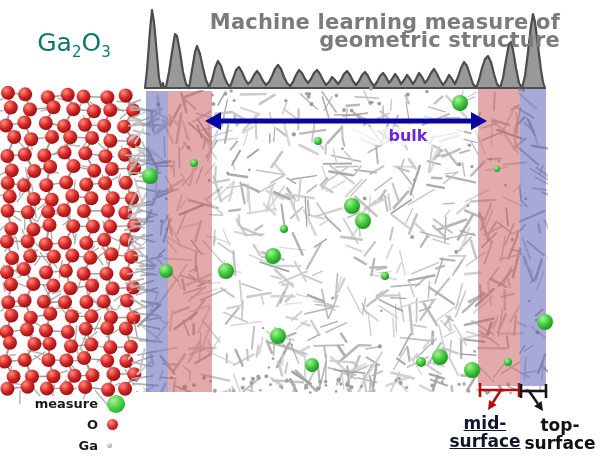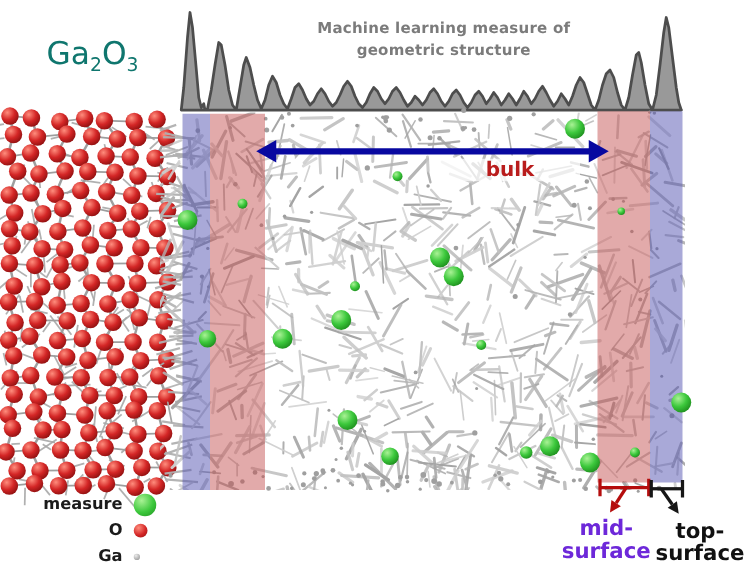--- a/index.html
+++ b/index.html
@@ -1,20 +1,20 @@
 <!DOCTYPE html>
 <html><head>
 <meta charset="utf-8">
 <style>
   html,body{margin:0;padding:0;background:#fff;}
   .fig{position:relative;width:600px;height:456px;background:#fff;overflow:hidden;
        font-family:"DejaVu Sans","Liberation Sans",sans-serif;}
   .fig svg{position:absolute;left:0;top:0;}
-  .ml-title{position:absolute;left:150px;top:13px;width:410px;text-align:center;
-            font-weight:bold;font-size:12px;line-height:18px;letter-spacing:.2px;}
+  .ml-title{position:absolute;left:150px;top:13px;width:410px;text-align:right;
+            font-weight:bold;font-size:21px;line-height:18px;letter-spacing:.2px;}
   .film-label{position:absolute;left:14px;top:30px;width:120px;text-align:center;
               font-size:25px;line-height:25px;}
   .film-label sub{font-size:15px;}
   .bulk-label{position:absolute;left:352px;top:127px;width:112px;text-align:center;
               font-weight:bold;font-size:16px;line-height:18px;
               background:rgba(255,255,255,.72);border-radius:3px;}
   .mid-label{position:absolute;left:433px;top:414px;width:104px;text-align:center;
              font-weight:bold;font-size:17px;line-height:18px;}
   .top-label{position:absolute;left:512px;top:416px;width:96px;text-align:center;
              font-weight:bold;font-size:17px;line-height:18px;}
@@ -1495,25 +1495,25 @@
 
   <div class="ml-title" style="color: rgb(123, 123, 123);">
     <div>Machine learning measure of</div>
     <div>geometric structure</div>
   </div>
 
   <div class="film-label" style="color: #0f766e;">
     <div><span>Ga</span><sub>2</sub><span>O</span><sub>3</sub></div>
   </div>
 
-  <div class="bulk-label" style="color: #b91c1c;">
+  <div class="bulk-label" style="color: #6d28d9;">
     <div>bulk</div>
   </div>
 
-  <div class="mid-label" style="color: #6d28d9;">
+  <div class="mid-label" style="color: #0f172a; text-decoration: underline;">
     <div>mid-</div>
     <div>surface</div>
   </div>
 
   <div class="top-label" style="color: rgb(17, 17, 17);">
     <div>top-</div>
     <div>surface</div>
   </div>
 
   <div class="legend">

